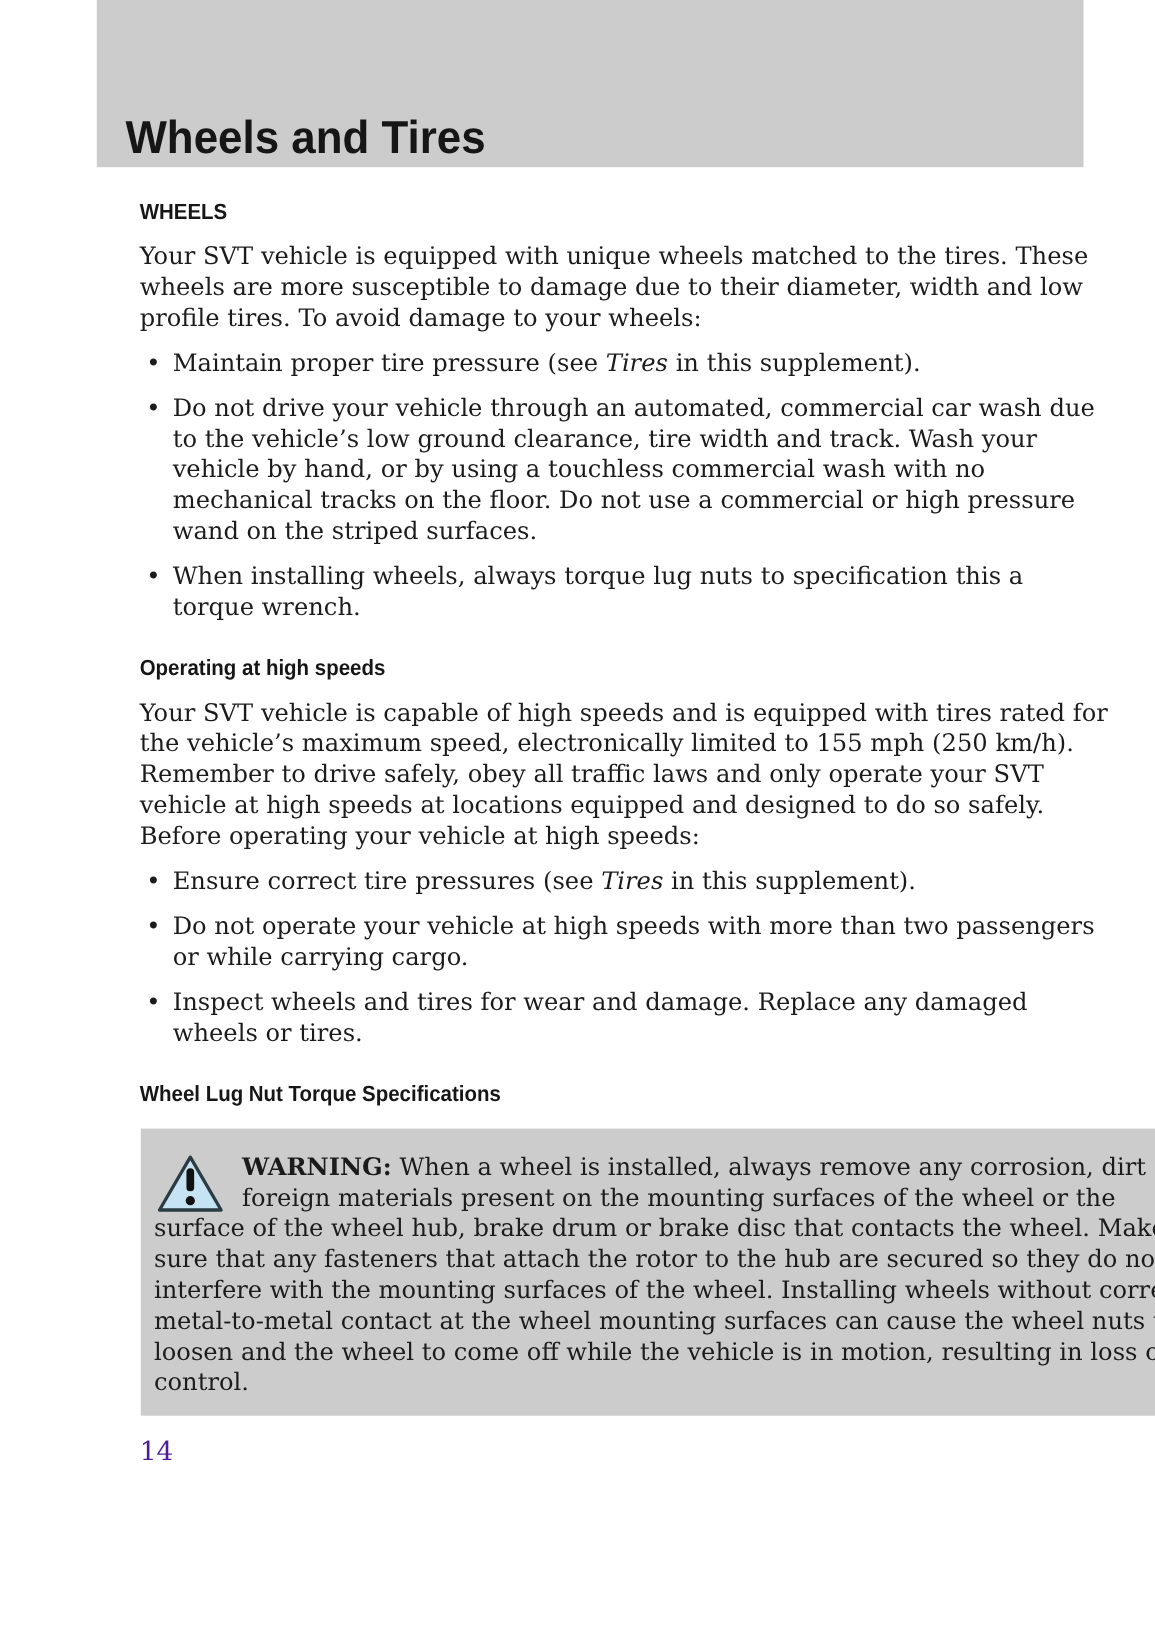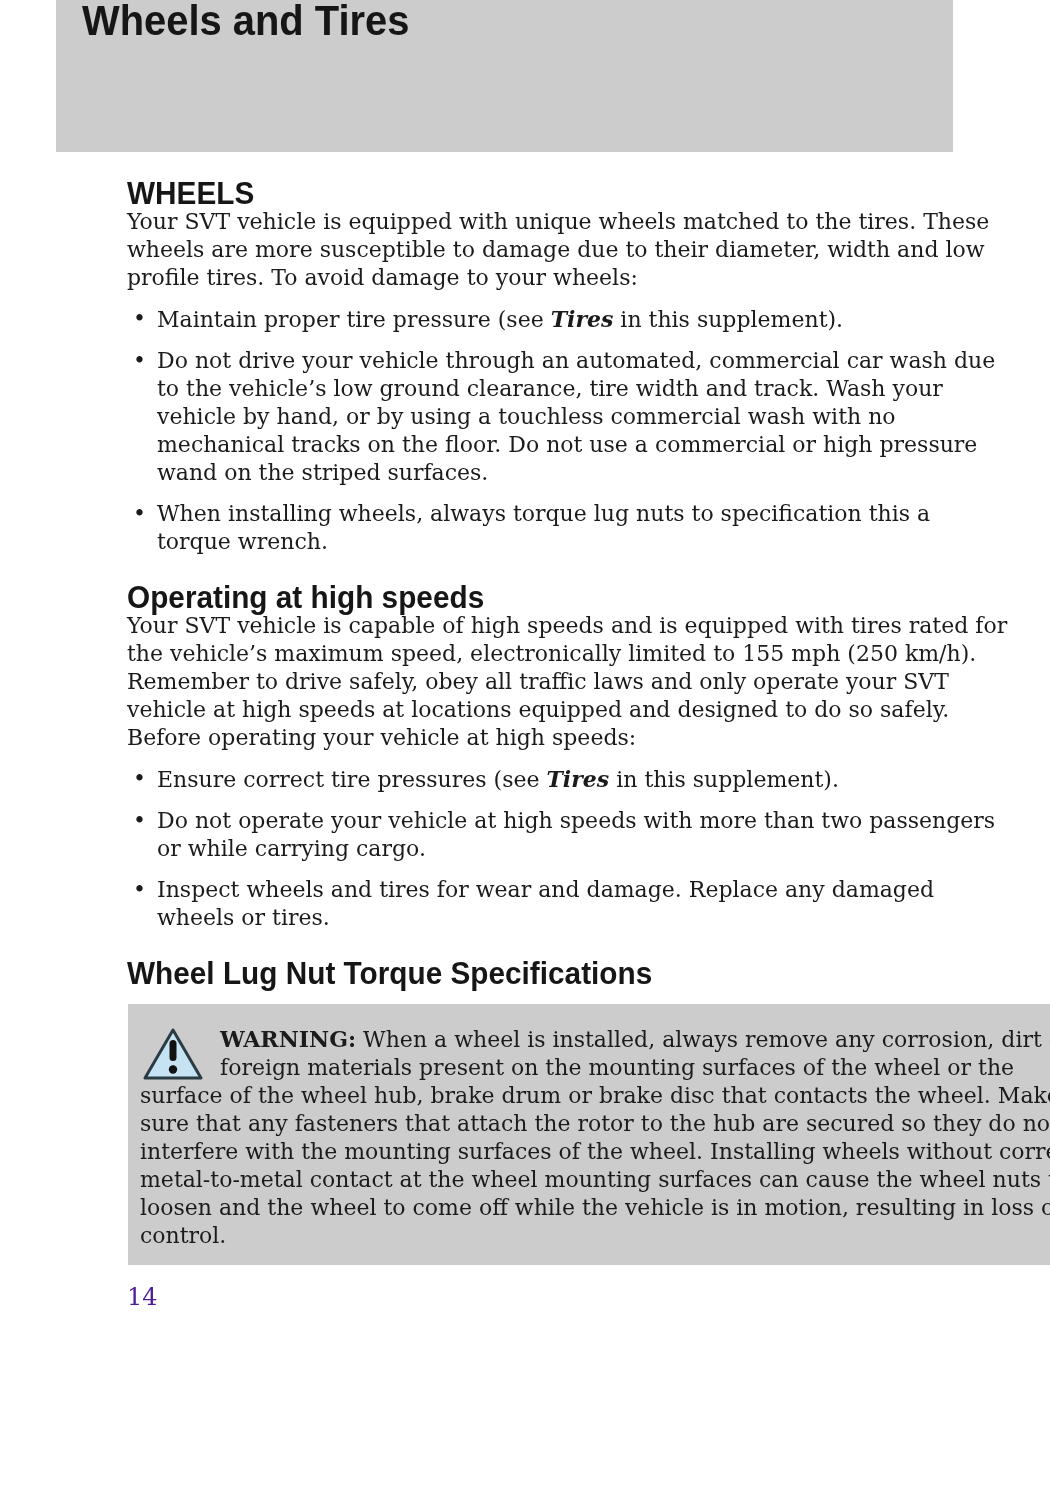--- a/index.html
+++ b/index.html
@@ -6,64 +6,65 @@
   html, body { width: 1050px; height: 1499px; background: #ffffff; overflow: hidden; }
   body {
     font-family: "DejaVu Serif", serif;
     color: #1b1b1b;
     font-size: 22px;
     line-height: 28px;
   }
 
   
   .band {
-    margin-left: 56px;
+    margin-left: 88px;
     width: 897px;
     height: 152px;
     background: var(--band-gray, #cccccc);
     display: flex;
+    align-items: flex-end;
     padding: 0 0 6px 26px;
   }
   .band h1 {
     font-family: "Liberation Sans", sans-serif;
     font-weight: 700;
     font-size: 42px;
     line-height: 1;
     color: #161616;
     white-space: nowrap;
   }
   .condense { display: inline-block; transform: scaleX(0.95); transform-origin: left bottom; }
   .condense2 { display: inline-block; transform: scaleX(0.93); transform-origin: left bottom; }
 
   main { margin: 0 40px 0 127px; }
 
   h2 {
     font-family: "Liberation Sans", sans-serif;
     font-weight: 700;
-    font-size: 32px;
+    font-size: 20px;
     line-height: 30px;
     color: #161616;
     margin-top: 26px;
     white-space: nowrap;
   }
-  main p.body-par { }
+  main p.body-par { margin-top: 12px; }
 
   ul { list-style: none; margin-top: 4px; }
   ul li {
     position: relative;
     padding-left: 30px;
     margin-top: 13px;
   }
   ul li::before {
     content: "\2022";
     position: absolute;
     left: 6px;
     top: 0;
   }
-  i { font-style: italic; font-weight: bold; }
+  i { font-style: italic; }
 
   
   .warning-box {
     margin-top: 16px;
     margin-left: 1px;
     width: 980px;
     background: var(--band-gray, #cccccc);
     padding: 21px 14px 15px 12px;
   }
   .warning-box svg {

